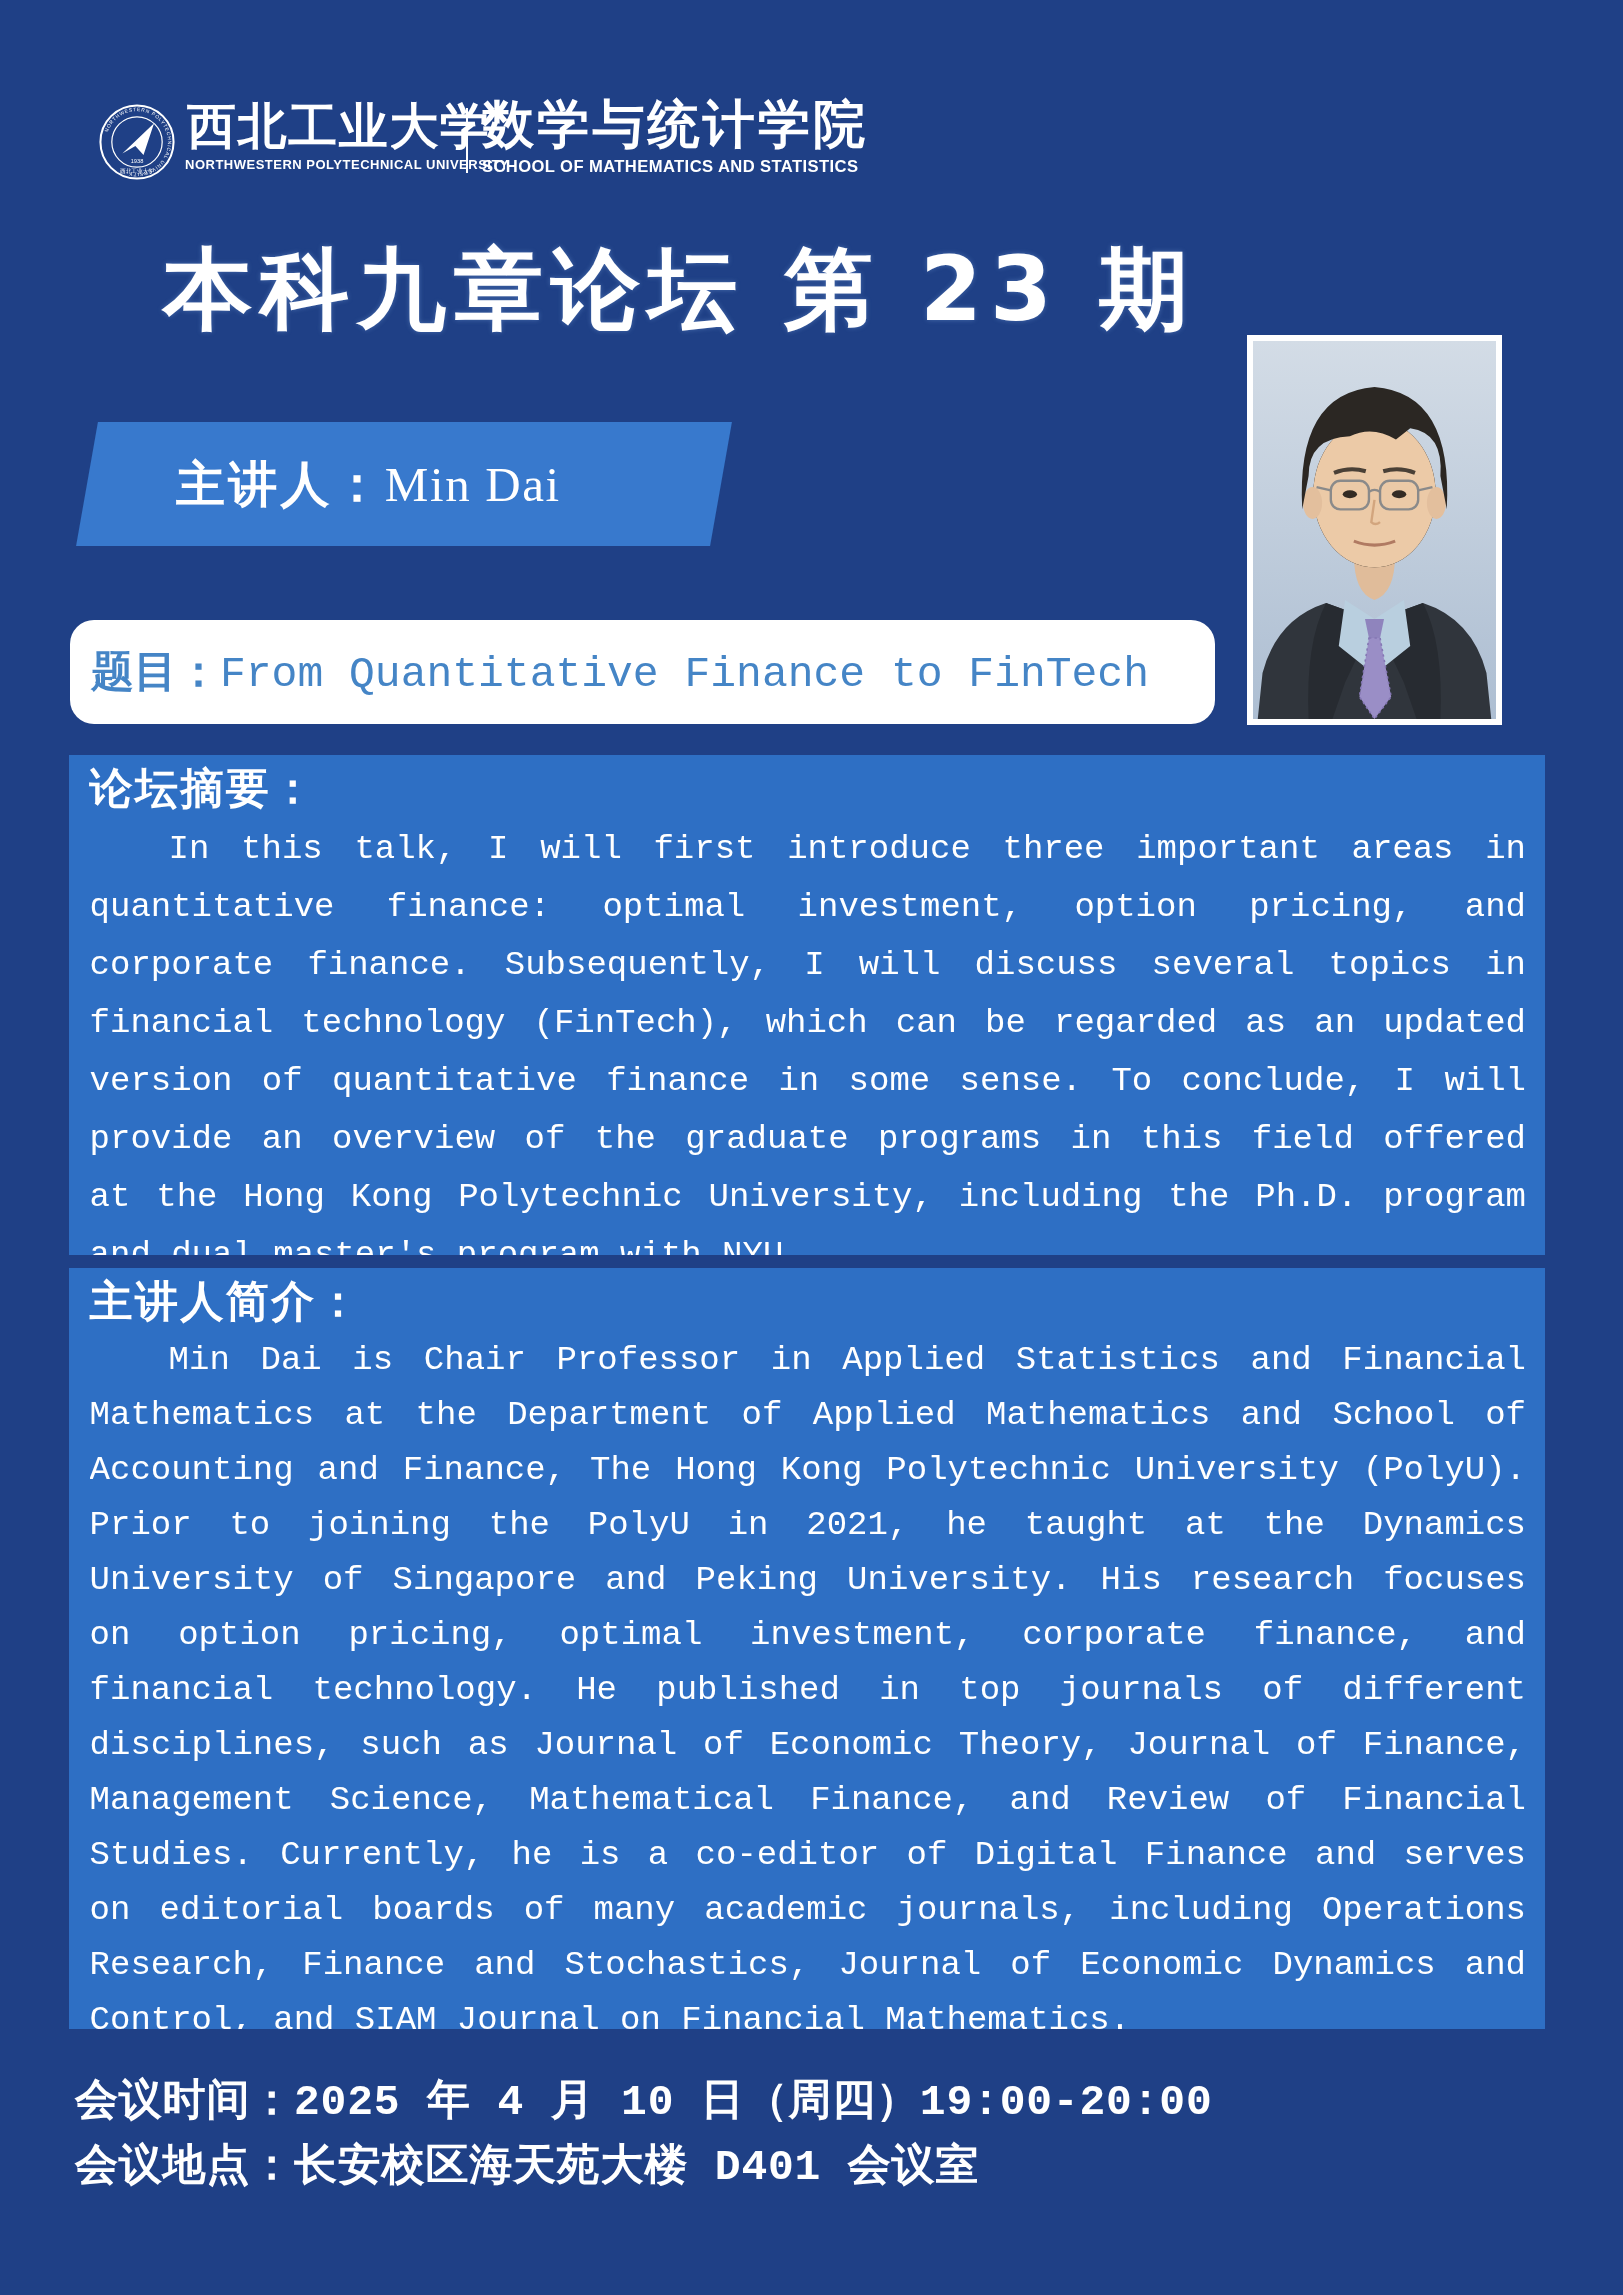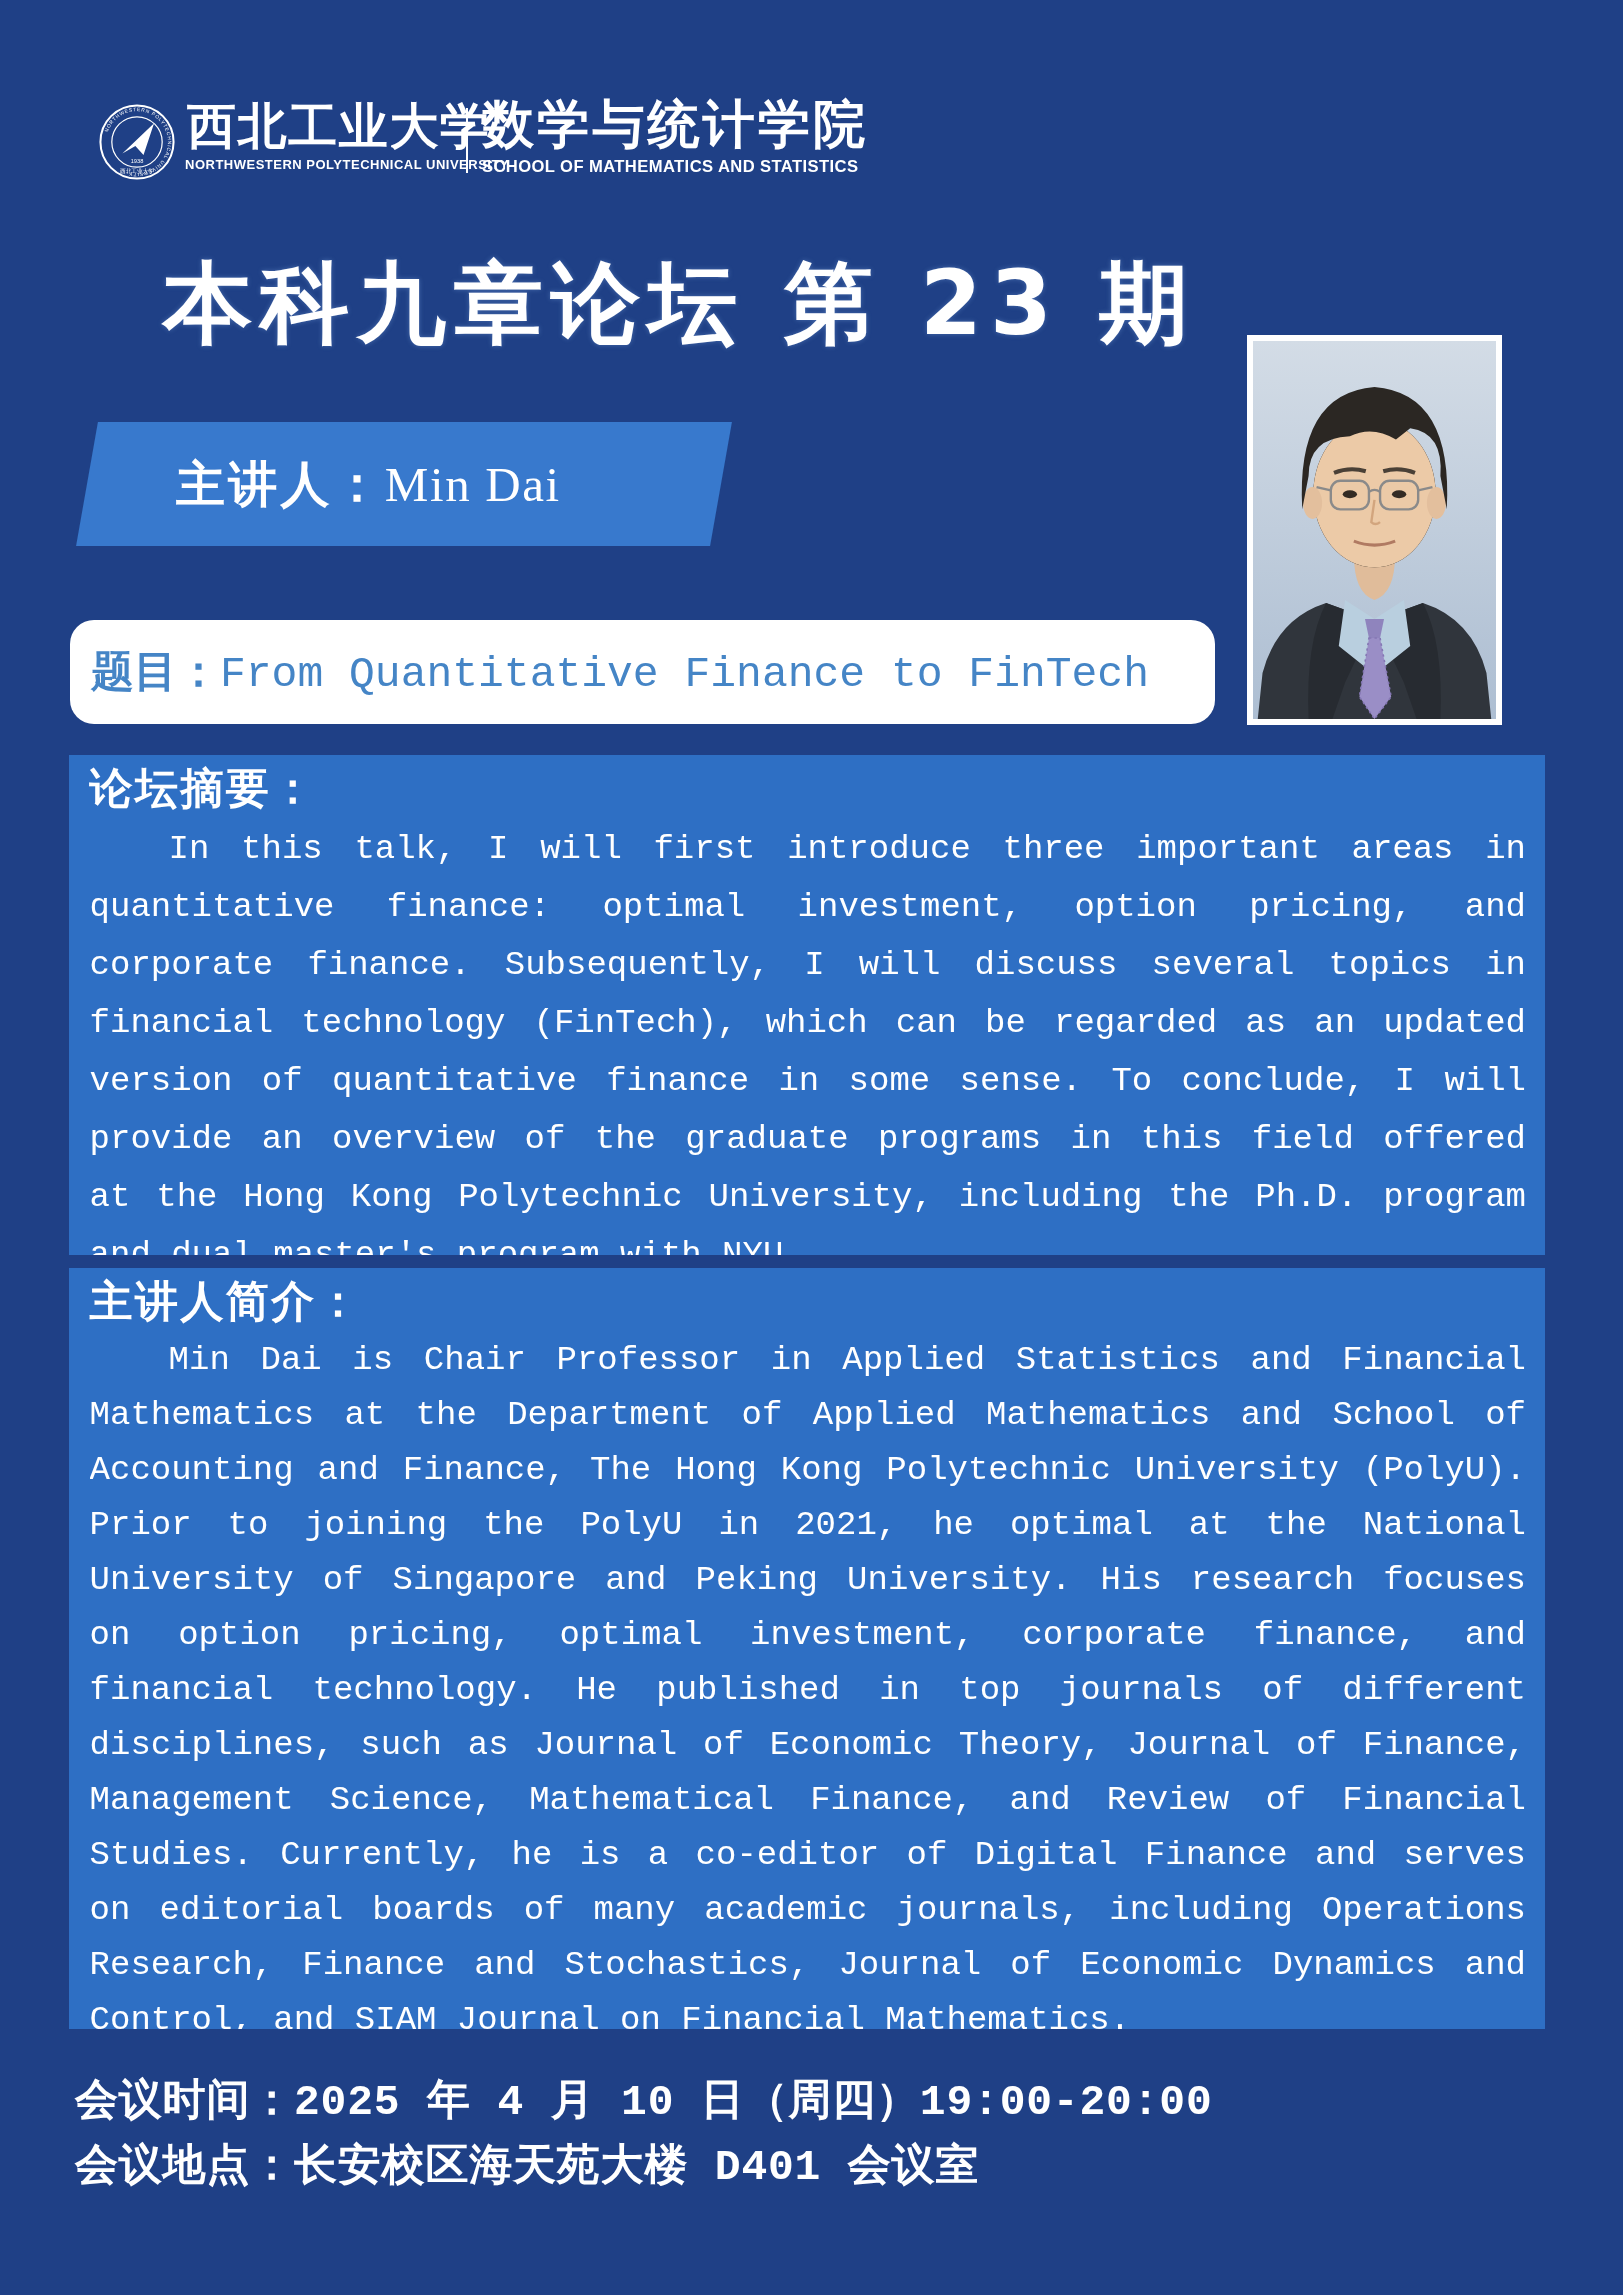--- a/index.html
+++ b/index.html
@@ -28,21 +28,21 @@
     position:absolute;left:482px;top:90px;width:349px;height:65px;
     font-size:52px;font-weight:bold;letter-spacing:3.2px;white-space:nowrap;
     font-family:"Liberation Serif",serif;
   }
   .school-en{
     position:absolute;left:482px;top:157px;width:365px;
     font-size:16.6px;font-weight:bold;letter-spacing:0.4px;white-space:nowrap;
   }
   
   .forum-title{
-    position:absolute;left:0;top:244px;width:1359px;
+    position:absolute;left:0;top:230px;width:1359px;
     margin:0;text-align:center;
     font-size:89px;font-weight:900;letter-spacing:8px;
     color:#ffffff;
     font-family:"DejaVu Sans","Liberation Sans",sans-serif;
     text-shadow:0 0 4.8px rgba(120,160,220,.45);
   }
   
   .photo{
     position:absolute;left:1247px;top:335px;width:255px;height:390px;
     box-sizing:border-box;border:6.3px solid #ffffff;background:#c3cedd;
@@ -196,21 +196,21 @@
       <div class="jline lastline">and dual master's program with NYU.</div>
     </div>
   </section>
 
   <section class="panel panel-bio">
     <h2>主讲人简介：</h2>
     <div class="para">
       <div class="jline first">Min Dai is Chair Professor in Applied Statistics and Financial</div>
       <div class="jline">Mathematics at the Department of Applied Mathematics and School of</div>
       <div class="jline">Accounting and Finance, The Hong Kong Polytechnic University (PolyU).</div>
-      <div class="jline">Prior to joining the PolyU in 2021, he optimal at the National</div>
+      <div class="jline">Prior to joining the PolyU in 2021, he taught at the Dynamics</div>
       <div class="jline">University of Singapore and Peking University. His research focuses</div>
       <div class="jline">on option pricing, optimal investment, corporate finance, and</div>
       <div class="jline">financial technology. He published in top journals of different</div>
       <div class="jline">disciplines, such as Journal of Economic Theory, Journal of Finance,</div>
       <div class="jline">Management Science, Mathematical Finance, and Review of Financial</div>
       <div class="jline">Studies. Currently, he is a co-editor of Digital Finance and serves</div>
       <div class="jline">on editorial boards of many academic journals, including Operations</div>
       <div class="jline">Research, Finance and Stochastics, Journal of Economic Dynamics and</div>
       <div class="jline lastline">Control, and SIAM Journal on Financial Mathematics.</div>
     </div>

